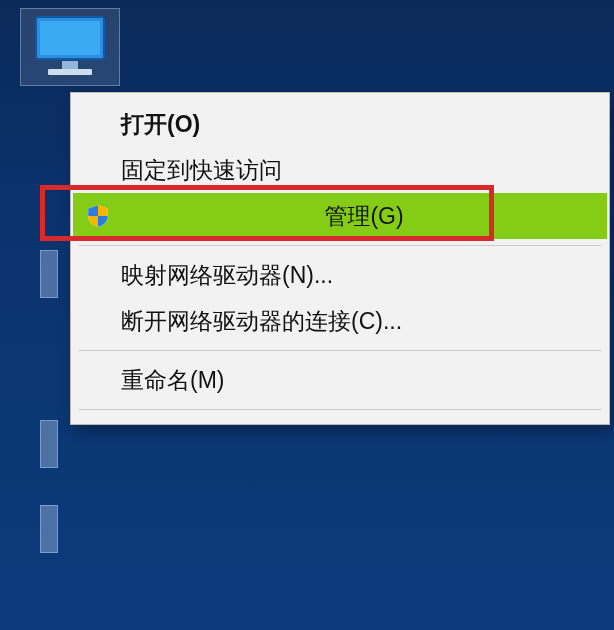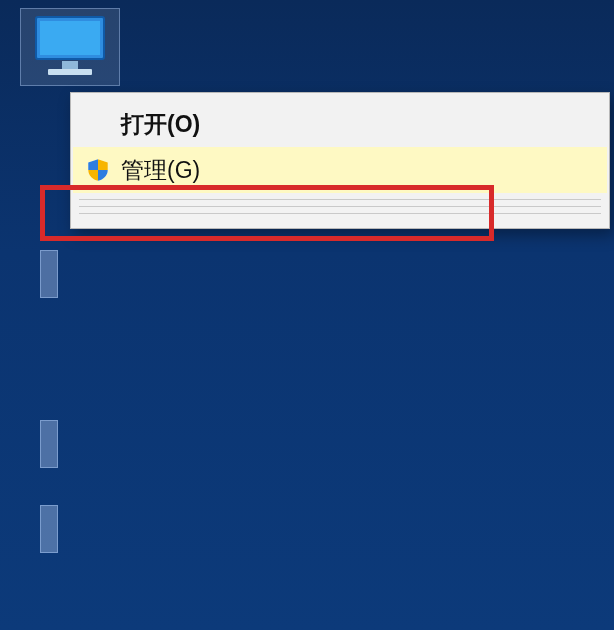--- a/index.html
+++ b/index.html
@@ -37,21 +37,21 @@
       display: flex;
       align-items: center;
       height: 46px;
       padding-left: 48px;
       font-size: 23px;
       color: #111;
       position: relative;
       cursor: default;
     }
     .menu-item.bold { font-weight: 700; }
-    .menu-item.hover { background: #fef9c3; }
+    .menu-item.hover { background: #84cc16; justify-content: center; }
     .menu-item .shield {
       position: absolute;
       left: 12px;
       top: 50%;
       transform: translateY(-50%);
       width: 26px;
       height: 26px;
     }
     .divider {
       height: 1px;
@@ -90,34 +90,46 @@
 </div>
 
 <div class="bg-icon-stub" style="top:250px;"></div>
 <div class="bg-icon-stub" style="top:420px;"></div>
 <div class="bg-icon-stub" style="top:505px;"></div>
 
 <div class="context-menu">
   <div class="menu-item bold">
     <span>打开(O)</span>
   </div>
+  <div class="menu-item">
+    <span>固定到快速访问</span>
+  </div>
   <div class="menu-item hover">
     <svg class="shield" viewBox="0 0 24 24">
       <path d="M12 2 L21 5 V12 C21 17 17 21 12 22 C7 21 3 17 3 12 V5 Z" fill="#fff"></path>
       <path d="M12 2 L21 5 V12 L12 12 Z" fill="#f7b500"></path>
       <path d="M12 2 L3 5 V12 L12 12 Z" fill="#2d7de0"></path>
       <path d="M12 12 L21 12 C21 17 17 21 12 22 Z" fill="#2d7de0"></path>
       <path d="M12 12 L3 12 C3 17 7 21 12 22 Z" fill="#f7b500"></path>
     </svg>
     <span>管理(G)</span>
   </div>
 
   <div class="divider"></div>
 
+  <div class="menu-item">
+    <span>映射网络驱动器(N)...</span>
+  </div>
+  <div class="menu-item">
+    <span>断开网络驱动器的连接(C)...</span>
+  </div>
 
   <div class="divider"></div>
 
+  <div class="menu-item">
+    <span>重命名(M)</span>
+  </div>
 
   <div class="divider"></div>
 
 </div>
 
 <div class="highlight-box"></div>
 
 </body></html>

